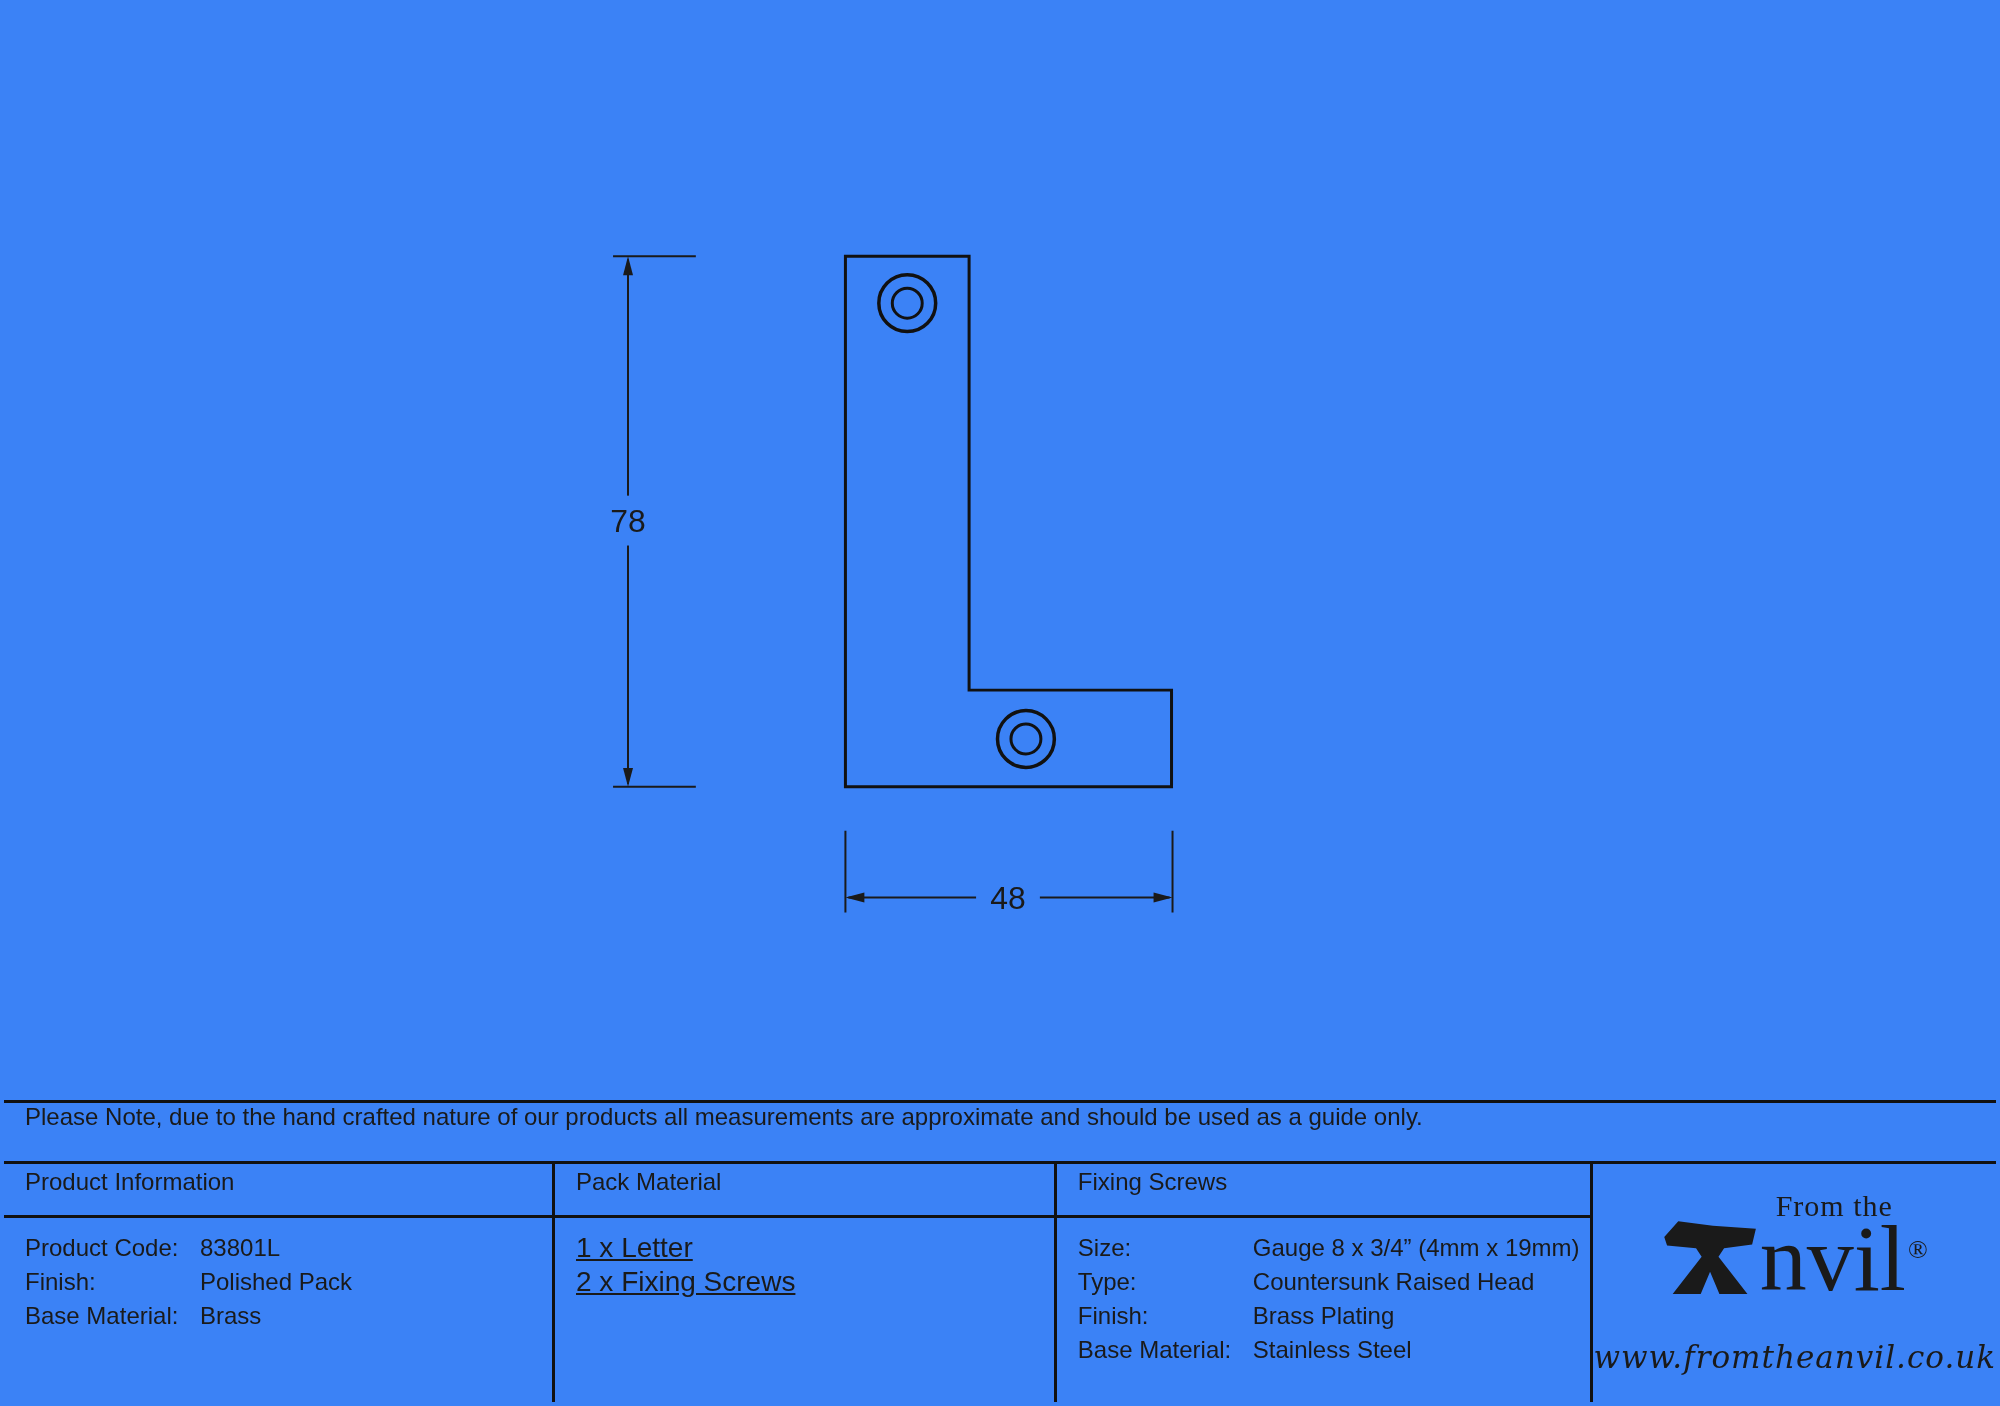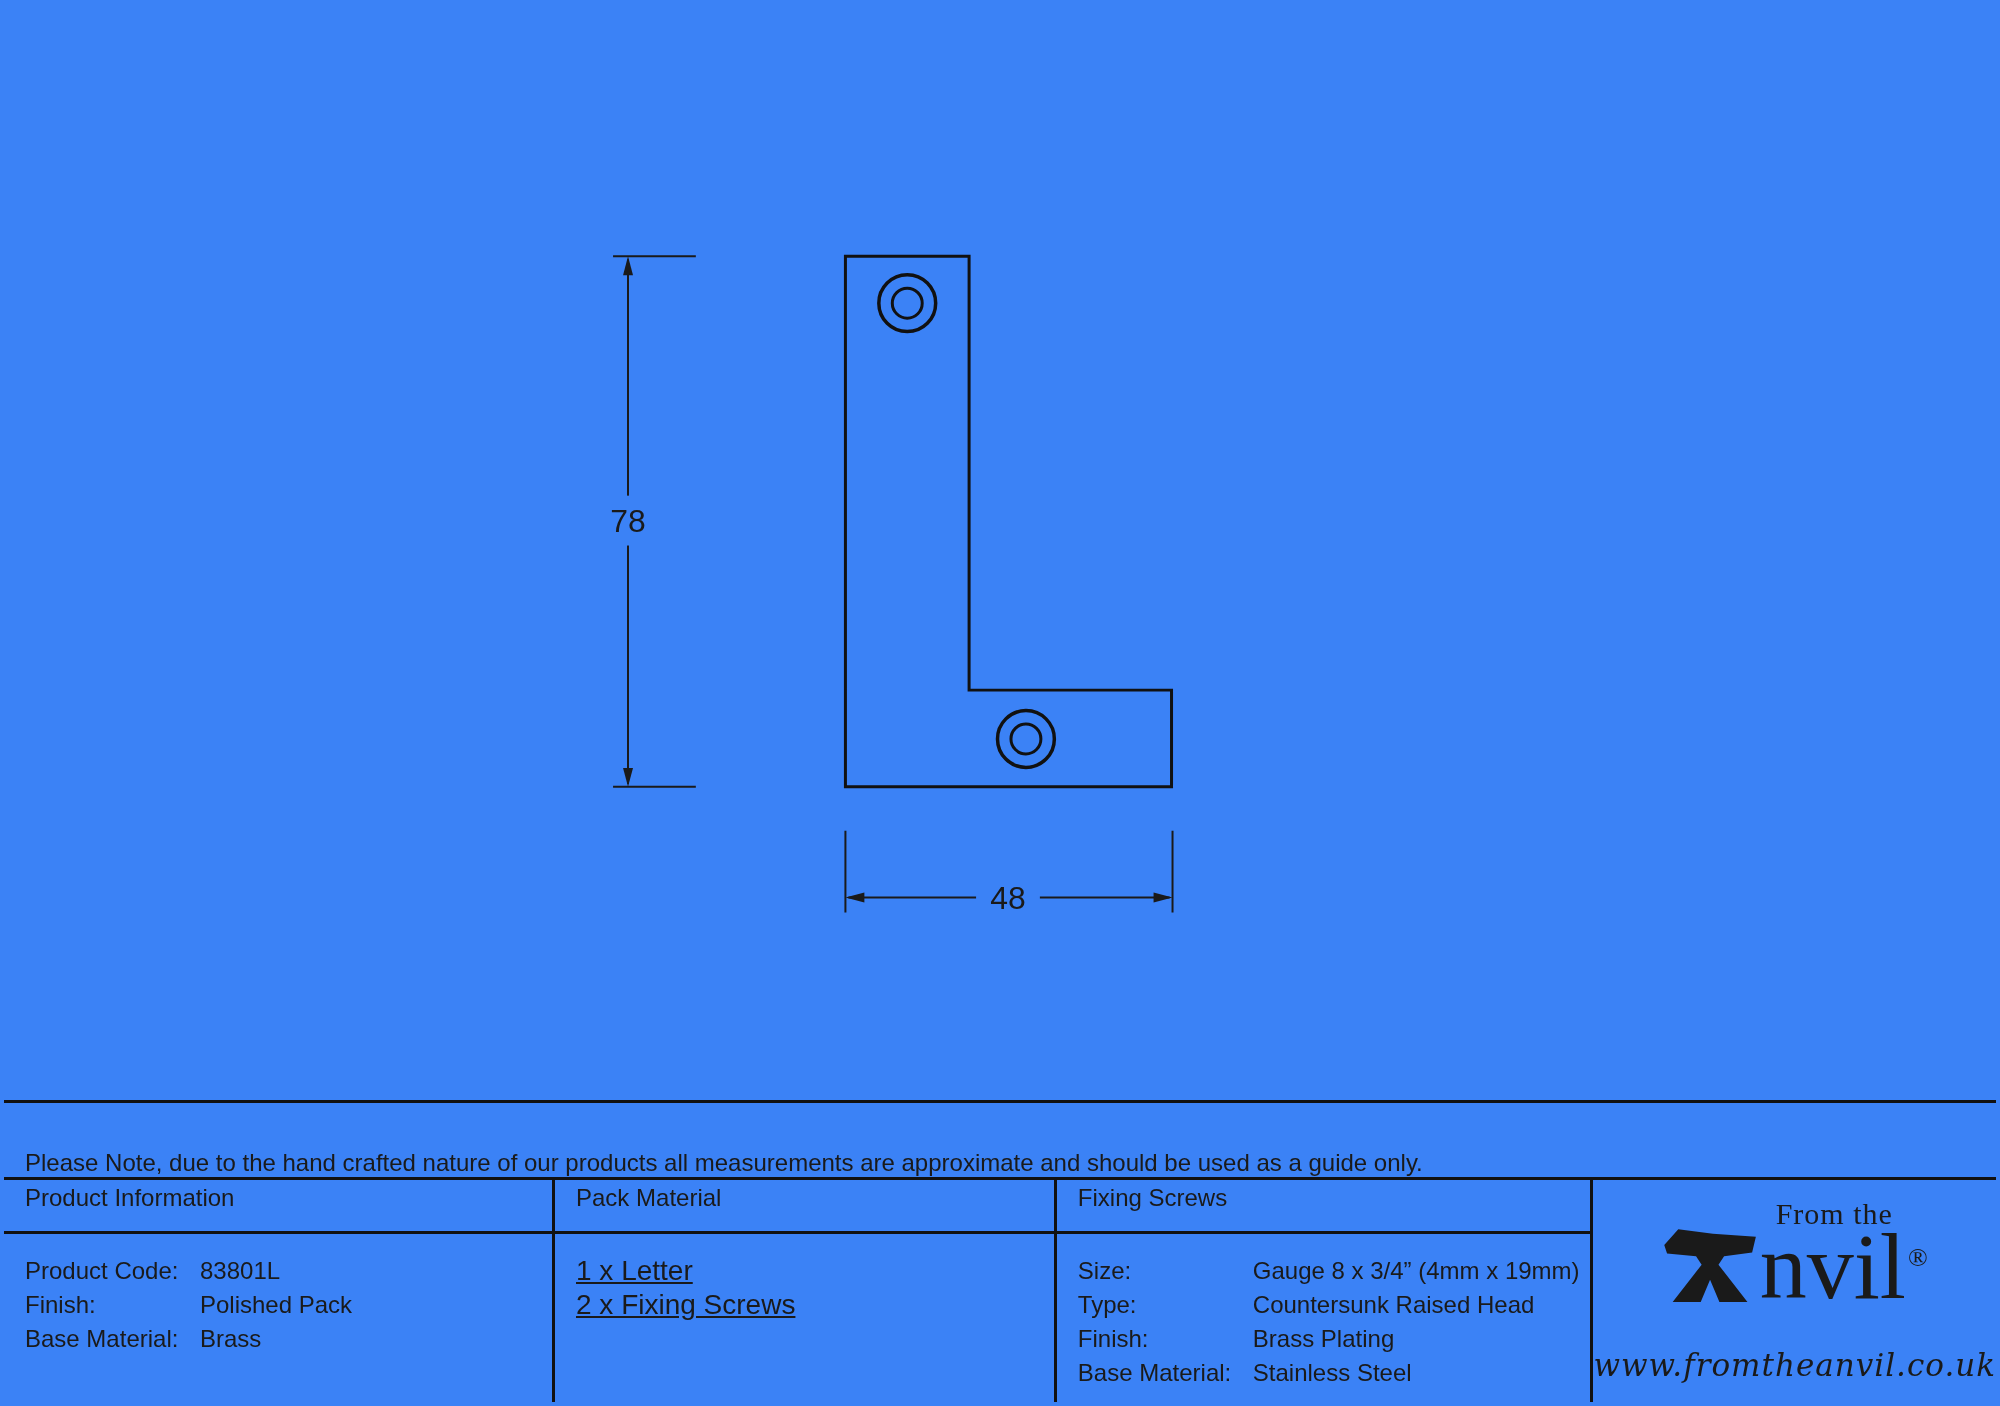--- a/index.html
+++ b/index.html
@@ -21,40 +21,40 @@
     border-bottom:3px solid #111;
     position:relative;
   }
   .drawing svg { display:block; width:100%; height:100%; }
   .dim-text {
     font-family:"Liberation Sans", sans-serif;
     font-size:32px; fill:#1a1a1a;
   }
   
   .note-row {
-    height:77px;
+    height:61px;
     border-bottom:3px solid #111;
-    display:flex; align-items:flex-end;
+    display:flex; align-items:flex-start;
     padding-left:21px;
     font-size:24px;
   }
   
   .spec-table { flex:1; display:flex; }
   .col { height:100%; }
   .col + .col { border-left:3px solid #111; }
   .col-product { width:568px; }
   .col-pack   { width:520px; }
   .col-fixing { width:556px; }
   .col-logo   { flex:1; display:flex; align-items:center; justify-content:center; }
   .col-header {
     height:54px; border-bottom:3px solid #111;
     line-height:36px; padding-left:21px;
     font-size:24px;
   }
-  .col-body { padding-top:20px; }
+  .col-body { padding-top:13px; }
   .kv-row { display:flex; height:34px; line-height:34px; padding-left:21px; font-size:24px; }
   .kv-label { width:175px; flex:0 0 175px; }
   .kv-value { flex:1; }
   .pack-item { height:34px; line-height:34px; padding-left:21px; font-size:28px;text-decoration:underline; }
   
   .logo { display:flex; flex-direction:column; align-items:center;gap:36px; }
   .logo-main { display:flex; align-items:flex-end; }
   .anvil-glyph { width:94px; height:86px; flex:0 0 94px; }
   .logo-text { display:flex; flex-direction:column; margin-left:2px; }
   .from-the {

